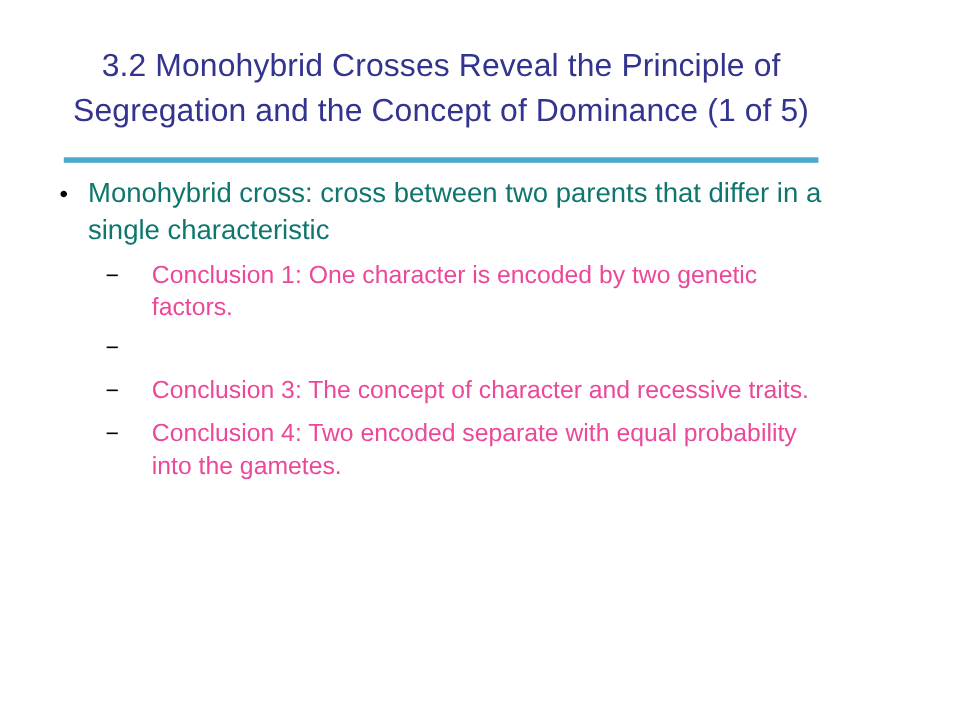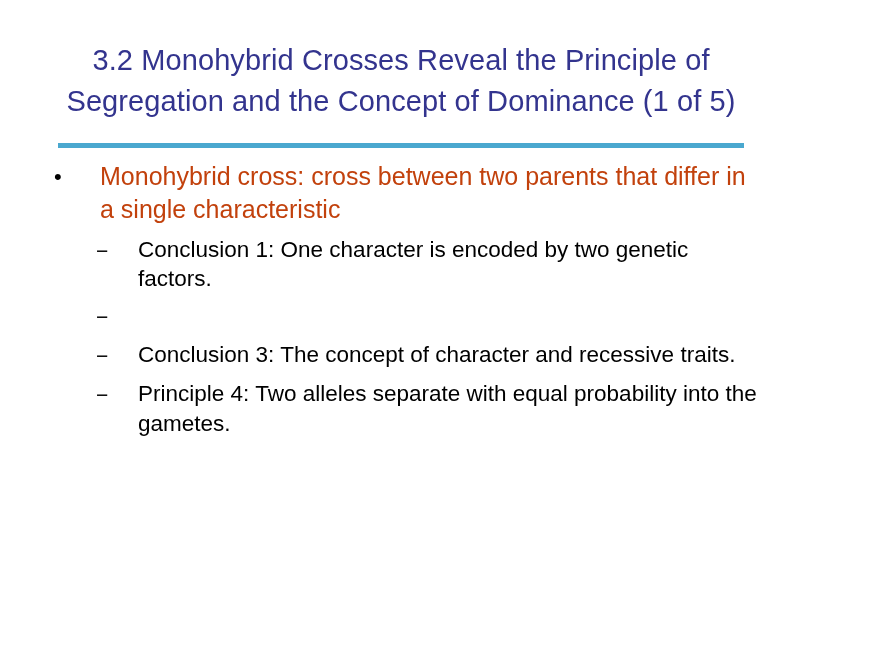--- a/index.html
+++ b/index.html
@@ -54,44 +54,43 @@
     color: #000000;
     font-size: 22px;
     line-height: 34px;
     text-align: left;
     padding-left: 10px;
     box-sizing: border-box;
   }
   .level1 .text {
     font-size: 25px;
     line-height: 1.33;
-    color: #c2410c;
+    color: #0f766e;
     max-width: 720px;
-    margin-left: 20px;
   }
   .level2-list {
     margin-top: 8px;
   }
   .level2 {
     display: flex;
     align-items: flex-start;
     margin-bottom: 7px;
     padding-left: 52px;
   }
   .level2 .dash {
     width: 42px;
     flex: 0 0 42px;
     color: #000000;
     font-size: 21px;
     line-height: 32px;
   }
   .level2 .text {
     font-size: 22.5px;
     line-height: 1.33;
-    color: #000000;
+    color: #ec4899;
     max-width: 672px;
   }
 </style>
 </head>
 <body>
 
 <div class="slide">
 
   <h1 class="slide-title">3.2 Monohybrid Crosses Reveal the Principle of Segregation and the Concept of Dominance (1 of 5)</h1>
 
@@ -115,18 +114,18 @@
         <span class="dash">−</span>
       </div>
 
       <div class="level2">
         <span class="dash">−</span>
         <span class="text">Conclusion 3: The concept of character and recessive traits.</span>
       </div>
 
       <div class="level2">
         <span class="dash">−</span>
-        <span class="text">Principle 4: Two alleles separate with equal probability into the gametes.</span>
+        <span class="text">Conclusion 4: Two encoded separate with equal probability into the gametes.</span>
       </div>
 
     </div>
   </div>
 </div>
 
 </body></html>

